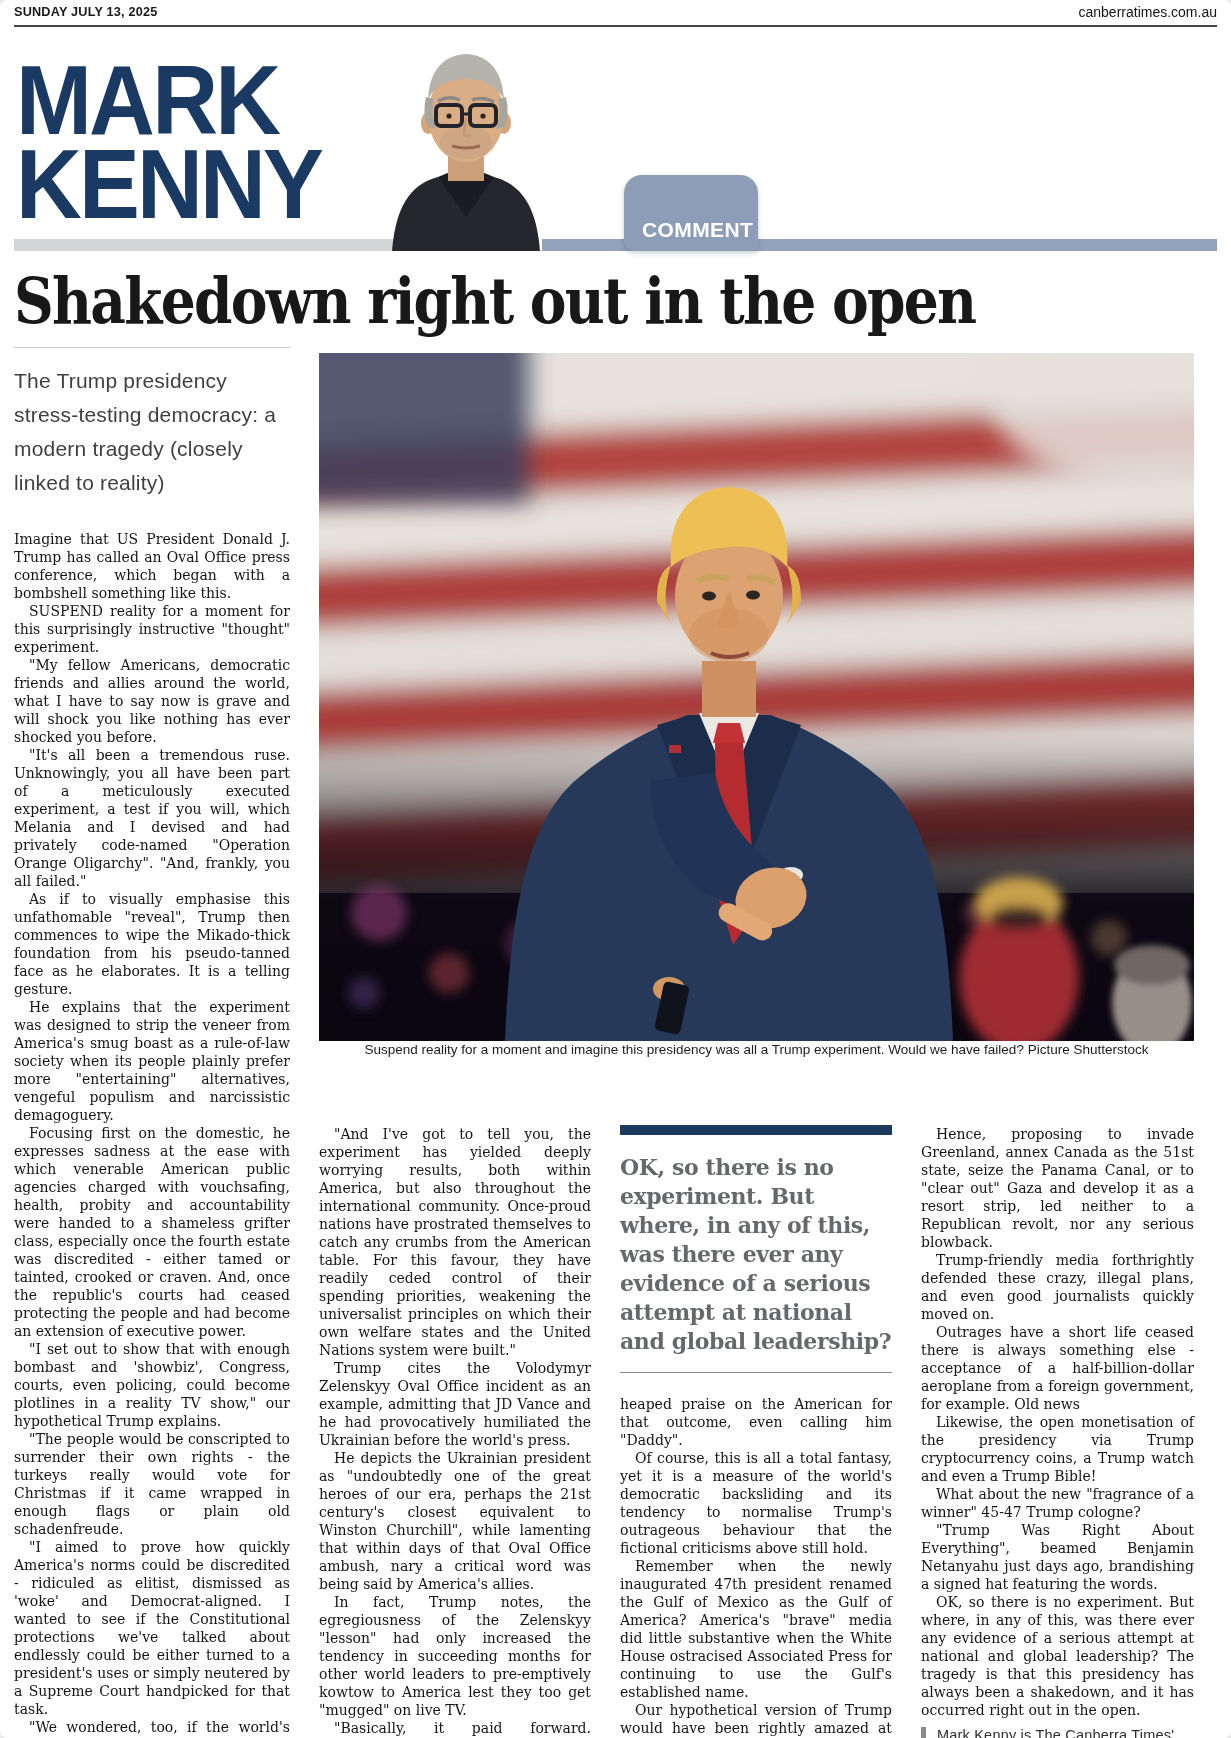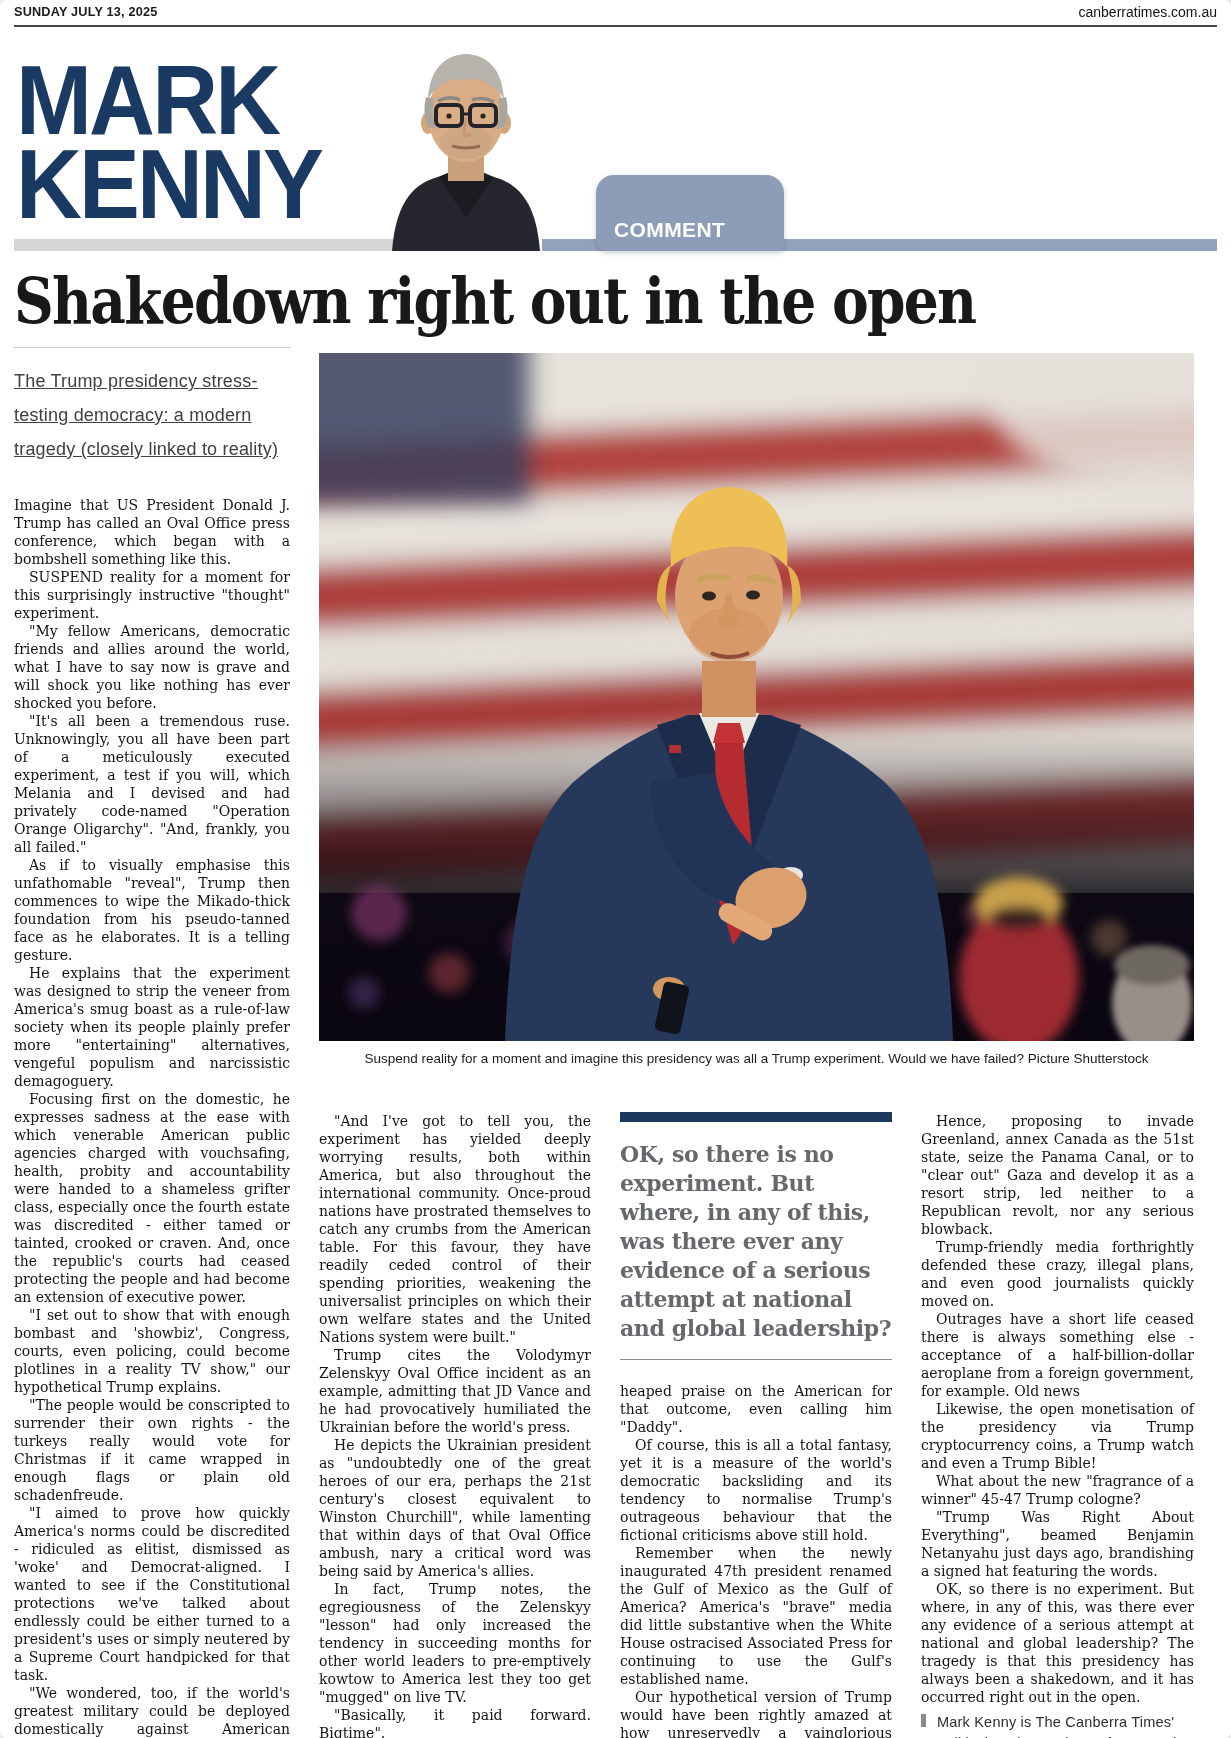--- a/index.html
+++ b/index.html
@@ -19,21 +19,21 @@
   
   .masthead { position:relative; height:214px; margin:10px 14px 0 14px;text-decoration:underline; }
   .mast-name { position:absolute; left:2px; top:22px;
     font-weight:bold; color:#1b3a63; font-size:96px; line-height:82px;
     letter-spacing:-3px; transform:scale(.95,1.02); transform-origin:left top; }
   .band { position:absolute; bottom:0; height:12px; }
   .band-left  { left:0; width:392px; background:#d4d5d7; }
   .band-right { left:528px; right:0; background:#93a2bc; }
   .portrait { position:absolute; left:372px; bottom:0; width:160px; height:210px; }
   .portrait svg { display:block; width:100%; height:100%; }
-  .badge { position:absolute; left:582px; bottom:0; width:188px; height:76px;
+  .badge { position:absolute; left:610px; bottom:0; width:134px; height:76px;
     background:#8e9db7; border-radius:18px 18px 4px 10px;
     box-shadow:0 2px 5px rgba(40,50,70,.25);
     display:flex; align-items:flex-end; padding:0 0 9px 18px; box-sizing:border-box; }
   .badge span { color:#ffffff; font-weight:bold; font-size:21px; letter-spacing:.4px; }
 
   
   .headline { margin:18px 14px 8px 14px;
     font-family:"DejaVu Serif", serif; font-weight:bold;
     font-size:64px; line-height:64px; letter-spacing:-2px; color:#181818;
     transform:scale(.86,1); transform-origin:left top; white-space:nowrap; }
@@ -41,33 +41,33 @@
   
   .content { display:grid; grid-template-columns:276px 272px 272px 273px;
     column-gap:29px; padding:6px 14px 0 14px; }
   .col1 { grid-column:1; grid-row:1 / 3; }
   .photo-block { grid-column:2 / 5; grid-row:1; margin:6px 0 18px 0; }
   .col2 { grid-column:2; grid-row:2; }
   .col3 { grid-column:3; grid-row:2; }
   .col4 { grid-column:4; grid-row:2; }
 
   .standfirst-rule { height:1px; background:#c9c9c9; }
-  .standfirst { margin:16px 0 0 0; font-size:18px; line-height:34px;
-    color:#404040; letter-spacing:.2px;text-decoration:underline; }
+  .standfirst { margin:16px 0 0 0; font-size:21px; line-height:34px;
+    color:#404040; letter-spacing:.2px; }
 
   .body { margin-top:30px; }
   .body p { margin:0; text-indent:15px;
     font-family:"DejaVu Serif", serif; font-size:14px; line-height:18px;
     text-align:justify; color:#141414; }
   .flow-first p:first-child { text-indent:0; }
   .col2 .body, .col3 .body, .col4 .body { margin-top:0; }
 
   .photo { width:875px; height:688px; overflow:hidden; background:#111; }
   .photo svg { display:block; width:100%; height:100%; }
-  .caption { margin-top:9px; font-size:13.5px; line-height:18px;
+  .caption { font-size:13.5px; line-height:18px;
     text-align:center; color:#1c1c1c; }
 
   
   .pullquote { margin-bottom:22px; }
   .pq-bar { height:10px; background:#1c3a5e; }
   .pq-text { margin:18px 0 16px 0; font-family:"DejaVu Serif", serif;
     font-weight:bold; font-size:22px; line-height:29px; letter-spacing:-.4px;
     color:#66696c; }
   .pq-rule { height:1px; background:#8a8a8a; }
 

